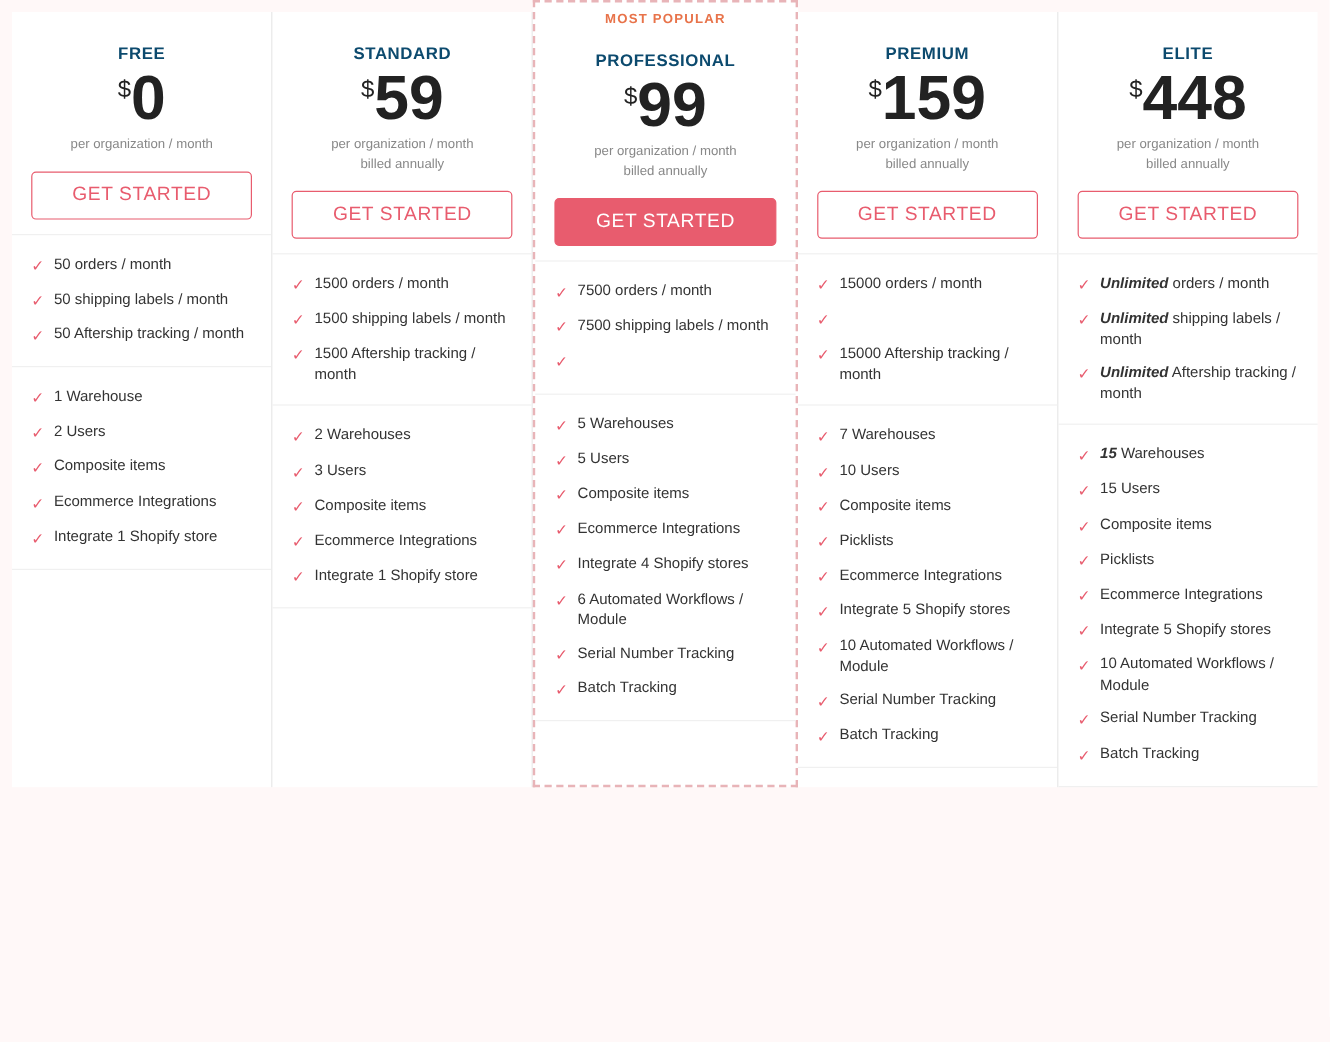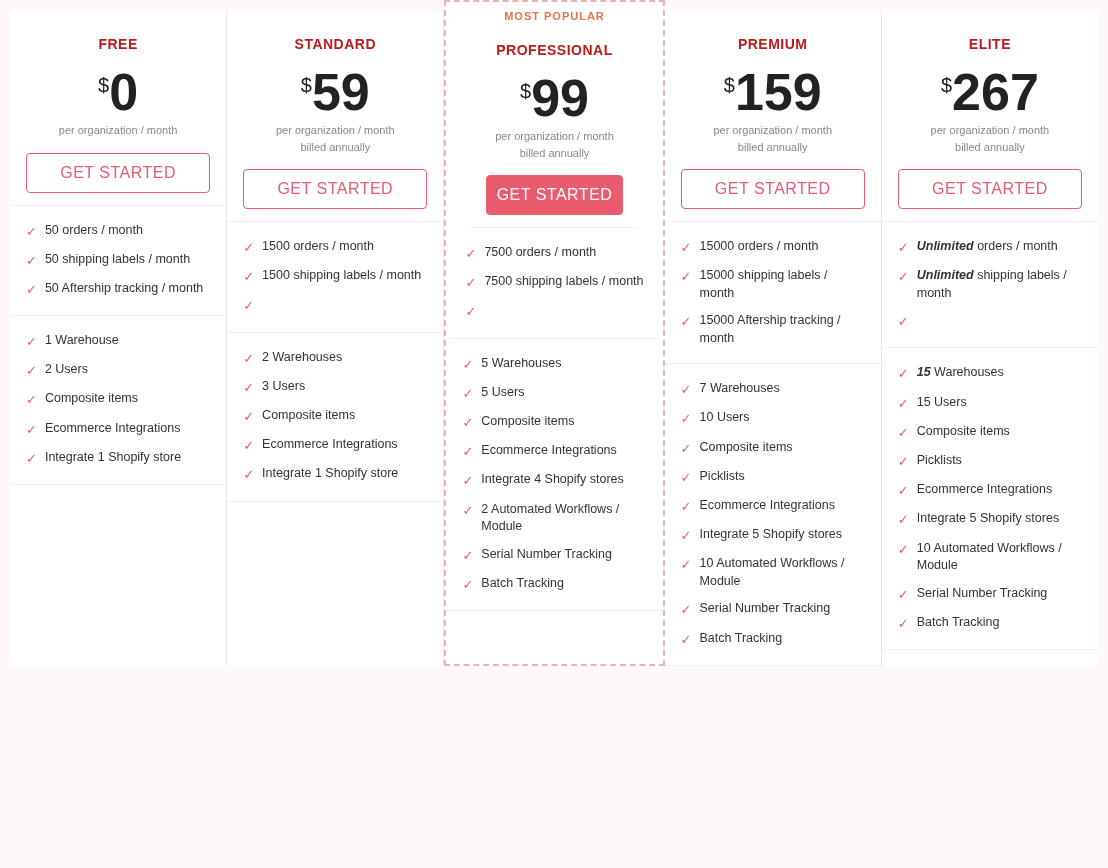--- a/index.html
+++ b/index.html
@@ -22,42 +22,41 @@
       flex-direction: column;
     }
     .plan-col:last-child { border-right: none; }
     .plan-col.featured {
       border: 2px dashed #e8b4b8;
       position: relative;
       margin-top: -10px;
       padding-bottom: 10px;
       background: #fff;
       z-index: 1;
-      align-items: center;
     }
     .most-popular-badge {
       text-align: center;
       font-size: 11px;
       color: #e8734a;
       font-weight: 600;
       letter-spacing: 1px;
       text-transform: uppercase;
       padding: 8px 0 4px;
     }
     .plan-header {
       padding: 16px 16px 12px;
       text-align: center;
       border-bottom: 1px solid #f0f0f0;
     }
     .plan-name {
       font-size: 14px;
       font-weight: 700;
       letter-spacing: 0.5px;
-      color: #b91c1c;
-      margin-bottom: 14px;
+      color: #0c4a6e;
+      margin-bottom: 4px;
       text-align: center;
     }
     .plan-price {
       display: flex;
       align-items: flex-start;
       justify-content: center;
       margin-bottom: 4px;
     }
     .price-dollar {
       font-size: 20px;
@@ -192,20 +191,21 @@
       <div class="feature-item">
         <span class="checkmark">✓</span>
         <span class="feature-text">1500 orders / month</span>
       </div>
       <div class="feature-item">
         <span class="checkmark">✓</span>
         <span class="feature-text">1500 shipping labels / month</span>
       </div>
       <div class="feature-item">
         <span class="checkmark">✓</span>
+        <span class="feature-text">1500 Aftership tracking / month</span>
       </div>
       </div>
       <div class="features-section">
       <div class="feature-item">
         <span class="checkmark">✓</span>
         <span class="feature-text">2 Warehouses</span>
       </div>
       <div class="feature-item">
         <span class="checkmark">✓</span>
         <span class="feature-text">3 Users</span>
@@ -264,21 +264,21 @@
       <div class="feature-item">
         <span class="checkmark">✓</span>
         <span class="feature-text">Ecommerce Integrations</span>
       </div>
       <div class="feature-item">
         <span class="checkmark">✓</span>
         <span class="feature-text">Integrate 4 Shopify stores</span>
       </div>
       <div class="feature-item">
         <span class="checkmark">✓</span>
-        <span class="feature-text">2 Automated Workflows / Module</span>
+        <span class="feature-text">6 Automated Workflows / Module</span>
       </div>
       <div class="feature-item">
         <span class="checkmark">✓</span>
         <span class="feature-text">Serial Number Tracking</span>
       </div>
       <div class="feature-item">
         <span class="checkmark">✓</span>
         <span class="feature-text">Batch Tracking</span>
       </div>
       </div>
@@ -294,21 +294,20 @@
       <div class="price-sub">per organization / month<br>billed annually</div>
       <button class="get-started-btn ">GET STARTED</button>
     </div>
   <div class="features-section">
       <div class="feature-item">
         <span class="checkmark">✓</span>
         <span class="feature-text">15000 orders / month</span>
       </div>
       <div class="feature-item">
         <span class="checkmark">✓</span>
-        <span class="feature-text">15000 shipping labels / month</span>
       </div>
       <div class="feature-item">
         <span class="checkmark">✓</span>
         <span class="feature-text">15000 Aftership tracking / month</span>
       </div>
       </div>
       <div class="features-section">
       <div class="feature-item">
         <span class="checkmark">✓</span>
         <span class="feature-text">7 Warehouses</span>
@@ -346,36 +345,37 @@
         <span class="feature-text">Batch Tracking</span>
       </div>
       </div>
     </div>
     <div class="plan-col">
       <div class="featured-header-spacer"></div>
     <div class="plan-header">
       <div class="plan-name">ELITE</div>
       <div class="plan-price">
         <span class="price-dollar">$</span>
-        <span class="price-amount">267</span>
+        <span class="price-amount">448</span>
       </div>
       <div class="price-sub">per organization / month<br>billed annually</div>
       <button class="get-started-btn ">GET STARTED</button>
     </div>
   <div class="features-section">
       <div class="feature-item">
         <span class="checkmark">✓</span>
         <span class="feature-text"><strong>Unlimited</strong> orders / month</span>
       </div>
       <div class="feature-item">
         <span class="checkmark">✓</span>
         <span class="feature-text"><strong>Unlimited</strong> shipping labels / month</span>
       </div>
       <div class="feature-item">
         <span class="checkmark">✓</span>
+        <span class="feature-text"><strong>Unlimited</strong> Aftership tracking / month</span>
       </div>
       </div>
       <div class="features-section">
       <div class="feature-item">
         <span class="checkmark">✓</span>
         <span class="feature-text"><strong>15</strong> Warehouses</span>
       </div>
       <div class="feature-item">
         <span class="checkmark">✓</span>
         <span class="feature-text">15 Users</span>

